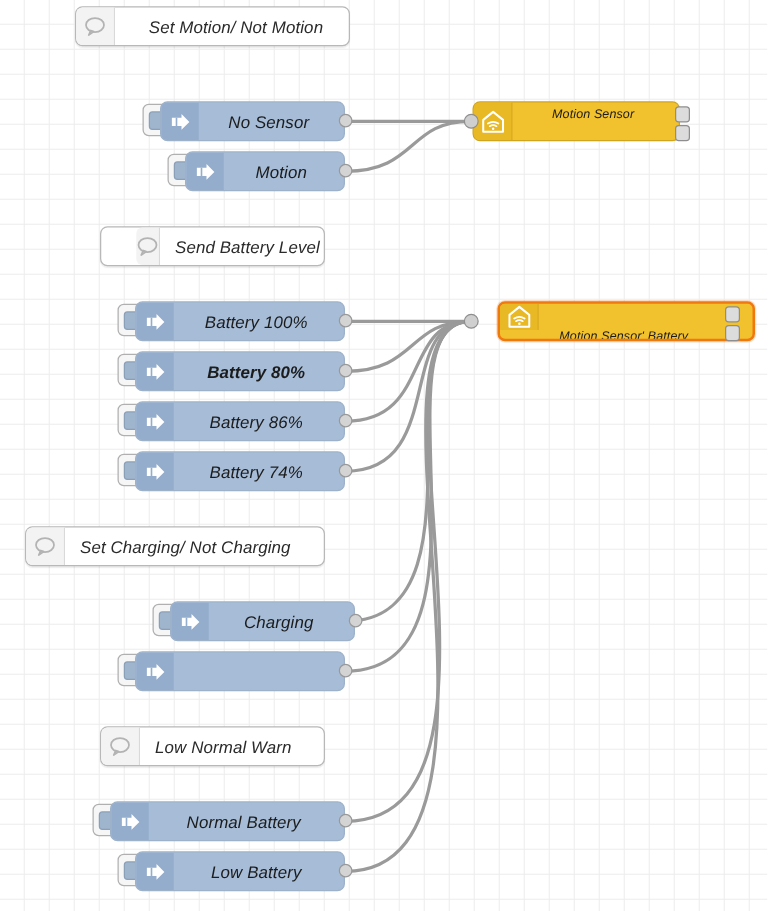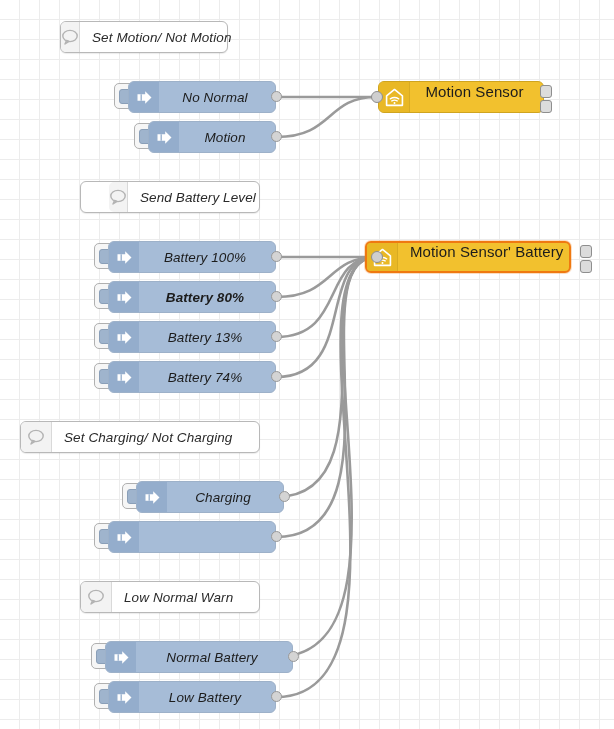--- a/index.html
+++ b/index.html
@@ -160,21 +160,22 @@
     align-items: center;
     justify-content: center;
     flex: none;
   }
   .ha-label {
     flex: 1;
     display: flex;
     align-items: center;
     justify-content: center;
     padding: 0 16px 12px 12px;
-    font-size: 15px;
+    font-size: 10px;
+    font-style: italic;
     color: #1c1c1c;
     white-space: nowrap;
     letter-spacing: 0.1px;
   }
   .ha-inport {
     position: absolute;
     width: 12px;
     height: 12px;
     box-sizing: border-box;
     background: #cfcfcf;
@@ -205,21 +206,21 @@
       <path d="M276.5,297 C333.5,297 326.2,257 376,257" fill="none" stroke="#9a9a9a" stroke-width="2.6" stroke-linecap="round"></path>
       <path d="M276.5,337 C345.5,337 321.4,257 376,257" fill="none" stroke="#9a9a9a" stroke-width="2.6" stroke-linecap="round"></path>
       <path d="M276.5,377 C357.5,377 316.6,257 376,257" fill="none" stroke="#9a9a9a" stroke-width="2.6" stroke-linecap="round"></path>
       <path d="M276.5,497 C393.5,497 302.2,257 376,257" fill="none" stroke="#9a9a9a" stroke-width="2.6" stroke-linecap="round"></path>
       <path d="M276.5,537 C405.5,537 297.4,257 376,257" fill="none" stroke="#9a9a9a" stroke-width="2.6" stroke-linecap="round"></path>
       <path d="M276.5,657 C431.5,657 283,257 376,257" fill="none" stroke="#9a9a9a" stroke-width="2.6" stroke-linecap="round"></path>
       <path d="M276.5,697 C431.5,697 278.2,257 376,257" fill="none" stroke="#9a9a9a" stroke-width="2.6" stroke-linecap="round"></path>
     </svg>
 
   <div id="nodes-layer">
-      <div class="comment-node" style="left: 60px; top: 21px; width: 168px;">
+      <div class="comment-node" style="left: 60px; top: 5px; width: 220px; gap: 15px;">
         <div class="comment-icon-box">
           <svg width="18" height="16" viewBox="0 0 18 16">
             <ellipse cx="9" cy="7" rx="7.2" ry="5.6" fill="none" stroke="#b3b3b3" stroke-width="1.4"></ellipse>
             <path d="M5.6 11.4 L4 15 L8 12.3 Z" fill="none" stroke="#b3b3b3" stroke-width="1.4" stroke-linejoin="round"></path>
           </svg>
         </div>
         <div class="comment-label">Set Motion/ Not Motion</div>
       </div>
       <div class="comment-node" style="left: 80px; top: 181px; width: 180px; padding-left: 28px;">
         <div class="comment-icon-box">
@@ -250,21 +251,21 @@
       </div>
       <div class="inject-wrap" style="left: 114px; top: 81px; width: 162px;">
         <div class="inject-button"></div>
         <div class="inject-body" style="width:148px">
           <div class="inject-icon-box">
             <svg width="17" height="17" viewBox="0 0 17 17">
               <path d="M1.5 5.2 H9.2 V2.2 L15.5 8.5 L9.2 14.8 V11.8 H1.5 Z" fill="#ffffff"></path>
               <path d="M5.2 5.2 V11.8" stroke="#94adcc" stroke-width="1.3"></path>
             </svg>
           </div>
-          <div class="inject-label">No Normal</div>
+          <div class="inject-label">No Sensor</div>
         </div>
         <div class="port-circle" style="left:157px"></div>
       </div>
       <div class="inject-wrap" style="left: 134px; top: 121px; width: 142px;">
         <div class="inject-button"></div>
         <div class="inject-body" style="width:128px">
           <div class="inject-icon-box">
             <svg width="17" height="17" viewBox="0 0 17 17">
               <path d="M1.5 5.2 H9.2 V2.2 L15.5 8.5 L9.2 14.8 V11.8 H1.5 Z" fill="#ffffff"></path>
               <path d="M5.2 5.2 V11.8" stroke="#94adcc" stroke-width="1.3"></path>
@@ -302,21 +303,21 @@
       </div>
       <div class="inject-wrap" style="left: 94px; top: 321px; width: 182px;">
         <div class="inject-button"></div>
         <div class="inject-body" style="width:168px">
           <div class="inject-icon-box">
             <svg width="17" height="17" viewBox="0 0 17 17">
               <path d="M1.5 5.2 H9.2 V2.2 L15.5 8.5 L9.2 14.8 V11.8 H1.5 Z" fill="#ffffff"></path>
               <path d="M5.2 5.2 V11.8" stroke="#94adcc" stroke-width="1.3"></path>
             </svg>
           </div>
-          <div class="inject-label">Battery 13%</div>
+          <div class="inject-label">Battery 86%</div>
         </div>
         <div class="port-circle" style="left:177px"></div>
       </div>
       <div class="inject-wrap" style="left: 94px; top: 361px; width: 182px;">
         <div class="inject-button"></div>
         <div class="inject-body" style="width:168px">
           <div class="inject-icon-box">
             <svg width="17" height="17" viewBox="0 0 17 17">
               <path d="M1.5 5.2 H9.2 V2.2 L15.5 8.5 L9.2 14.8 V11.8 H1.5 Z" fill="#ffffff"></path>
               <path d="M5.2 5.2 V11.8" stroke="#94adcc" stroke-width="1.3"></path>
@@ -344,21 +345,21 @@
         <div class="inject-body" style="width:168px">
           <div class="inject-icon-box">
             <svg width="17" height="17" viewBox="0 0 17 17">
               <path d="M1.5 5.2 H9.2 V2.2 L15.5 8.5 L9.2 14.8 V11.8 H1.5 Z" fill="#ffffff"></path>
               <path d="M5.2 5.2 V11.8" stroke="#94adcc" stroke-width="1.3"></path>
             </svg>
           </div>
         </div>
         <div class="port-circle" style="left:177px"></div>
       </div>
-      <div class="inject-wrap" style="left: 74px; top: 641px; width: 202px; margin-left: 17px;">
+      <div class="inject-wrap" style="left: 74px; top: 641px; width: 202px;">
         <div class="inject-button"></div>
         <div class="inject-body" style="width:188px">
           <div class="inject-icon-box">
             <svg width="17" height="17" viewBox="0 0 17 17">
               <path d="M1.5 5.2 H9.2 V2.2 L15.5 8.5 L9.2 14.8 V11.8 H1.5 Z" fill="#ffffff"></path>
               <path d="M5.2 5.2 V11.8" stroke="#94adcc" stroke-width="1.3"></path>
             </svg>
           </div>
           <div class="inject-label">Normal Battery</div>
         </div>
@@ -384,21 +385,21 @@
             <path d="M6.6 12.4 Q11 9.6 15.4 12.4" fill="none" stroke="#ffffff" stroke-width="1.5" stroke-linecap="round"></path>
             <path d="M8.2 14.6 Q11 12.9 13.8 14.6" fill="none" stroke="#ffffff" stroke-width="1.5" stroke-linecap="round"></path>
             <circle cx="11" cy="16.7" r="1.05" fill="#ffffff"></circle>
           </svg>
         </div>
         <div class="ha-label">Motion Sensor</div>
       </div>
       <div class="ha-inport" style="left: 371px; top: 91px;"></div>
       <div class="ha-outport" style="left: 540px; top: 85px;"></div>
       <div class="ha-outport" style="left: 540px; top: 100px;"></div>
-      <div class="ha-node selected" style="left: 365px; top: 241px; width: 206px;">
+      <div class="ha-node selected" style="left: 398px; top: 241px; width: 206px; flex-direction: column;">
         <div class="ha-icon-box">
           <svg width="21" height="21" viewBox="0 0 22 22">
             <path d="M11 2.6 L19.3 9.3 V19.2 H2.7 V9.3 Z" fill="none" stroke="#ffffff" stroke-width="1.7" stroke-linejoin="round"></path>
             <path d="M6.6 12.4 Q11 9.6 15.4 12.4" fill="none" stroke="#ffffff" stroke-width="1.5" stroke-linecap="round"></path>
             <path d="M8.2 14.6 Q11 12.9 13.8 14.6" fill="none" stroke="#ffffff" stroke-width="1.5" stroke-linecap="round"></path>
             <circle cx="11" cy="16.7" r="1.05" fill="#ffffff"></circle>
           </svg>
         </div>
         <div class="ha-label">Motion Sensor' Battery</div>
       </div>

